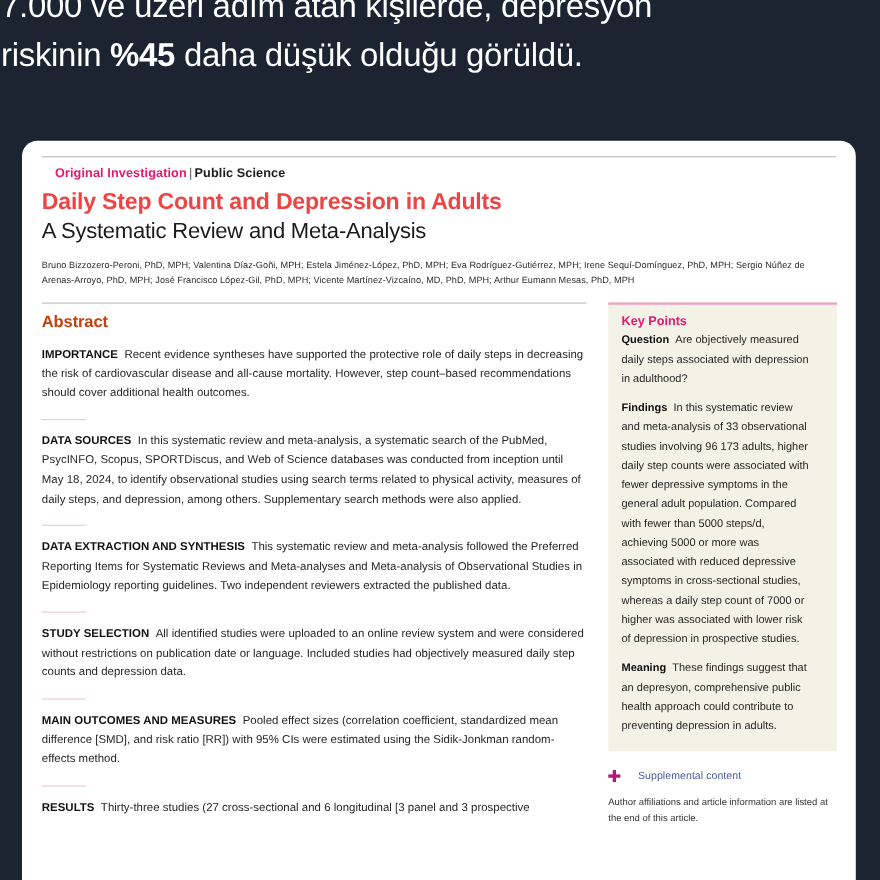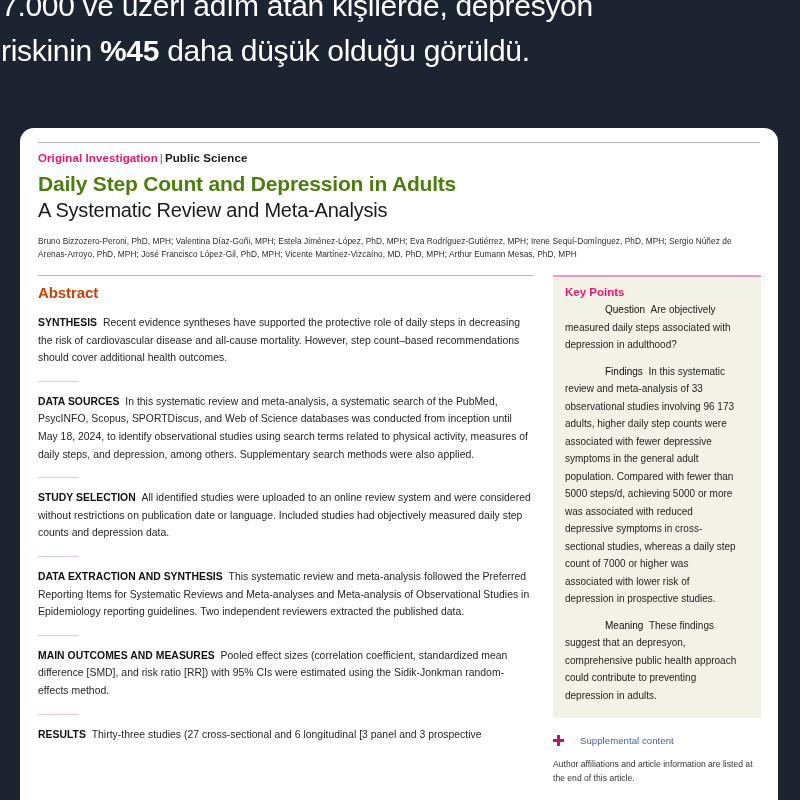--- a/index.html
+++ b/index.html
@@ -64,32 +64,33 @@
 
   .kicker {
     margin-top: 9px;
     font-size: 11.5px;
     font-weight: bold;
     color: #1b1b1b;
     letter-spacing: 0.1px;
   }
   .kicker .cat {
     color: #e5186e;
+    margin-left: 12px;
   }
   .kicker .sep {
     color: #5a5a5a;
     font-weight: normal;
     padding: 0 2px;
   }
 
   .title {
     margin-top: 7px;
     font-size: 21px;
     font-weight: bold;
-    color: #4d7c0f;
+    color: #ef4444;
     line-height: 26px;
     letter-spacing: -0.2px;
   }
   .subtitle {
     font-size: 20px;
     font-weight: normal;
     color: #1a1a1a;
     line-height: 26px;
     letter-spacing: -0.2px;
   }
@@ -162,23 +163,22 @@
   .kp-block {
     margin-top: 9px;
   }
   .kp-block.first { margin-top: 2px; }
   .kp-block p {
     font-size: 10px;
     line-height: 17.5px;
     color: #242424;
   }
   .kp-block p .lbl {
-    font-weight: normal;
+    font-weight: bold;
     color: #0d0d0d;
-    margin-left: 40px;
   }
 
   .supp {
     margin-top: 17px;
     display: flex;
     align-items: center;
     gap: 16px;
   }
   .plus-icon {
     width: 11px;
@@ -235,37 +235,37 @@
   <div class="authors">Bruno Bizzozero-Peroni, PhD, MPH; Valentina Díaz-Goñi, MPH; Estela Jiménez-López, PhD, MPH; Eva Rodríguez-Gutiérrez, MPH; Irene Sequí-Domínguez, PhD, MPH; Sergio Núñez de Arenas-Arroyo, PhD, MPH; José Francisco López-Gil, PhD, MPH; Vicente Martínez-Vizcaíno, MD, PhD, MPH; Arthur Eumann Mesas, PhD, MPH</div>
 
   <div class="body-wrap">
 
     <div class="col-main">
       <div class="rule-abs"></div>
       <div class="abstract-head">Abstract</div>
 
       <div class="sec first">
 
-        <p><span class="lbl">SYNTHESIS</span>&nbsp;&nbsp;<span>Recent evidence syntheses have supported the protective role of daily steps in decreasing the risk of cardiovascular disease and all-cause mortality. However, step count–based recommendations should cover additional health outcomes.</span></p>
+        <p><span class="lbl">IMPORTANCE</span>&nbsp;&nbsp;<span>Recent evidence syntheses have supported the protective role of daily steps in decreasing the risk of cardiovascular disease and all-cause mortality. However, step count–based recommendations should cover additional health outcomes.</span></p>
       </div>
 
 
       <div class="sec">
         <div class="divider"></div>
         <p><span class="lbl">DATA SOURCES</span>&nbsp;&nbsp;<span>In this systematic review and meta-analysis, a systematic search of the PubMed, PsycINFO, Scopus, SPORTDiscus, and Web of Science databases was conducted from inception until May 18, 2024, to identify observational studies using search terms related to physical activity, measures of daily steps, and depression, among others. Supplementary search methods were also applied.</span></p>
       </div>
 
       <div class="sec">
         <div class="divider"></div>
+        <p><span class="lbl">DATA EXTRACTION AND SYNTHESIS</span>&nbsp;&nbsp;<span>This systematic review and meta-analysis followed the Preferred Reporting Items for Systematic Reviews and Meta-analyses and Meta-analysis of Observational Studies in Epidemiology reporting guidelines. Two independent reviewers extracted the published data.</span></p>
+      </div>
+
+      <div class="sec">
+        <div class="divider"></div>
         <p><span class="lbl">STUDY SELECTION</span>&nbsp;&nbsp;<span>All identified studies were uploaded to an online review system and were considered without restrictions on publication date or language. Included studies had objectively measured daily step counts and depression data.</span></p>
-      </div>
-
-      <div class="sec">
-        <div class="divider"></div>
-        <p><span class="lbl">DATA EXTRACTION AND SYNTHESIS</span>&nbsp;&nbsp;<span>This systematic review and meta-analysis followed the Preferred Reporting Items for Systematic Reviews and Meta-analyses and Meta-analysis of Observational Studies in Epidemiology reporting guidelines. Two independent reviewers extracted the published data.</span></p>
       </div>
 
       <div class="sec">
         <div class="divider"></div>
         <p><span class="lbl">MAIN OUTCOMES AND MEASURES</span>&nbsp;&nbsp;<span>Pooled effect sizes (correlation coefficient, standardized mean difference [SMD], and risk ratio [RR]) with 95% CIs were estimated using the Sidik-Jonkman random-effects method.</span></p>
       </div>
 
       <div class="sec">
         <div class="divider"></div>
         <p><span class="lbl">RESULTS</span>&nbsp;&nbsp;<span>Thirty-three studies (27 cross-sectional and 6 longitudinal [3 panel and 3 prospective</span></p>

